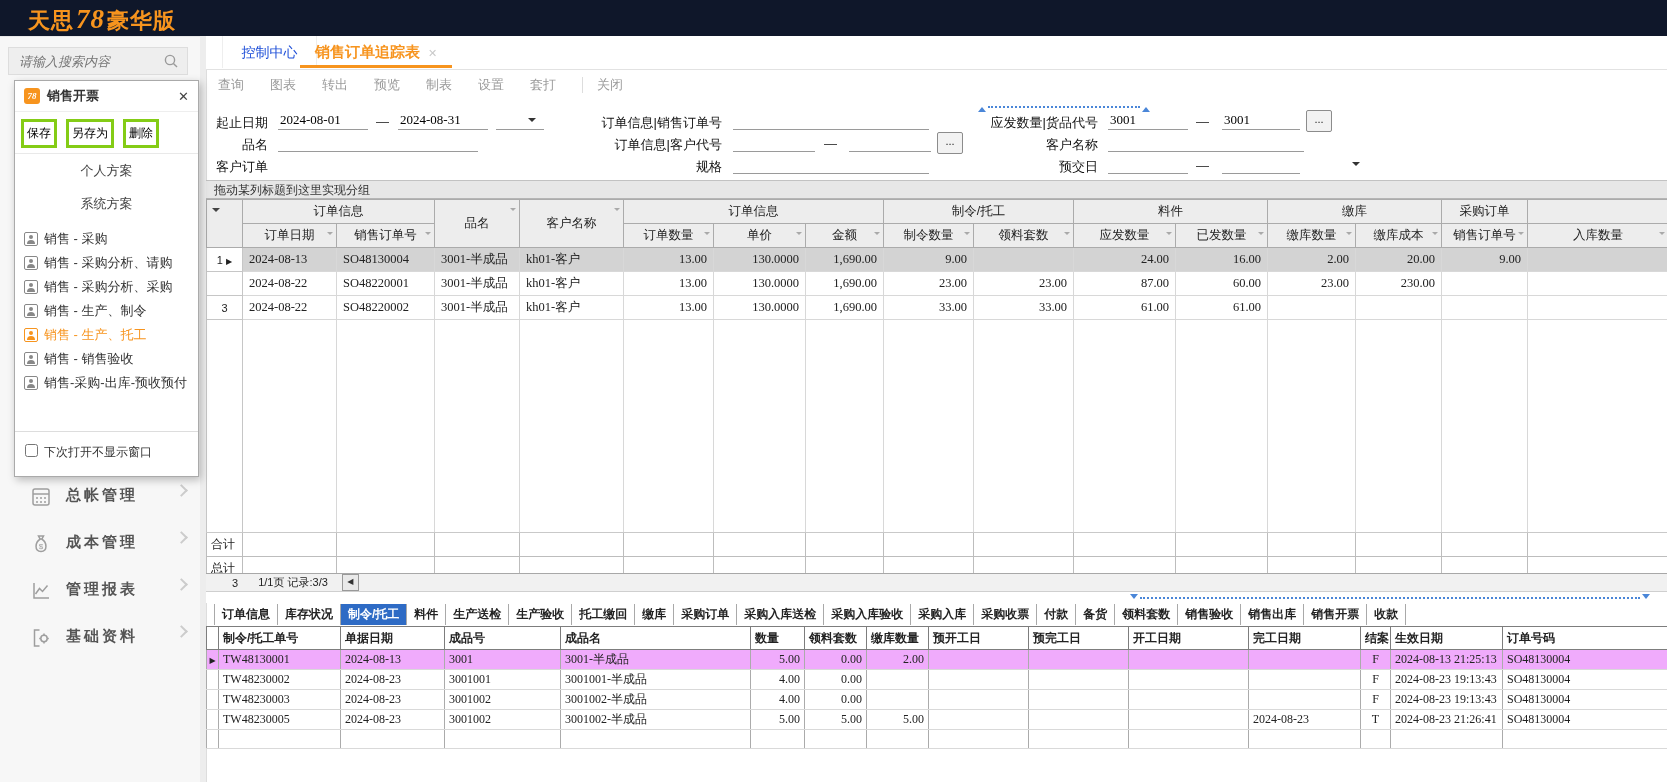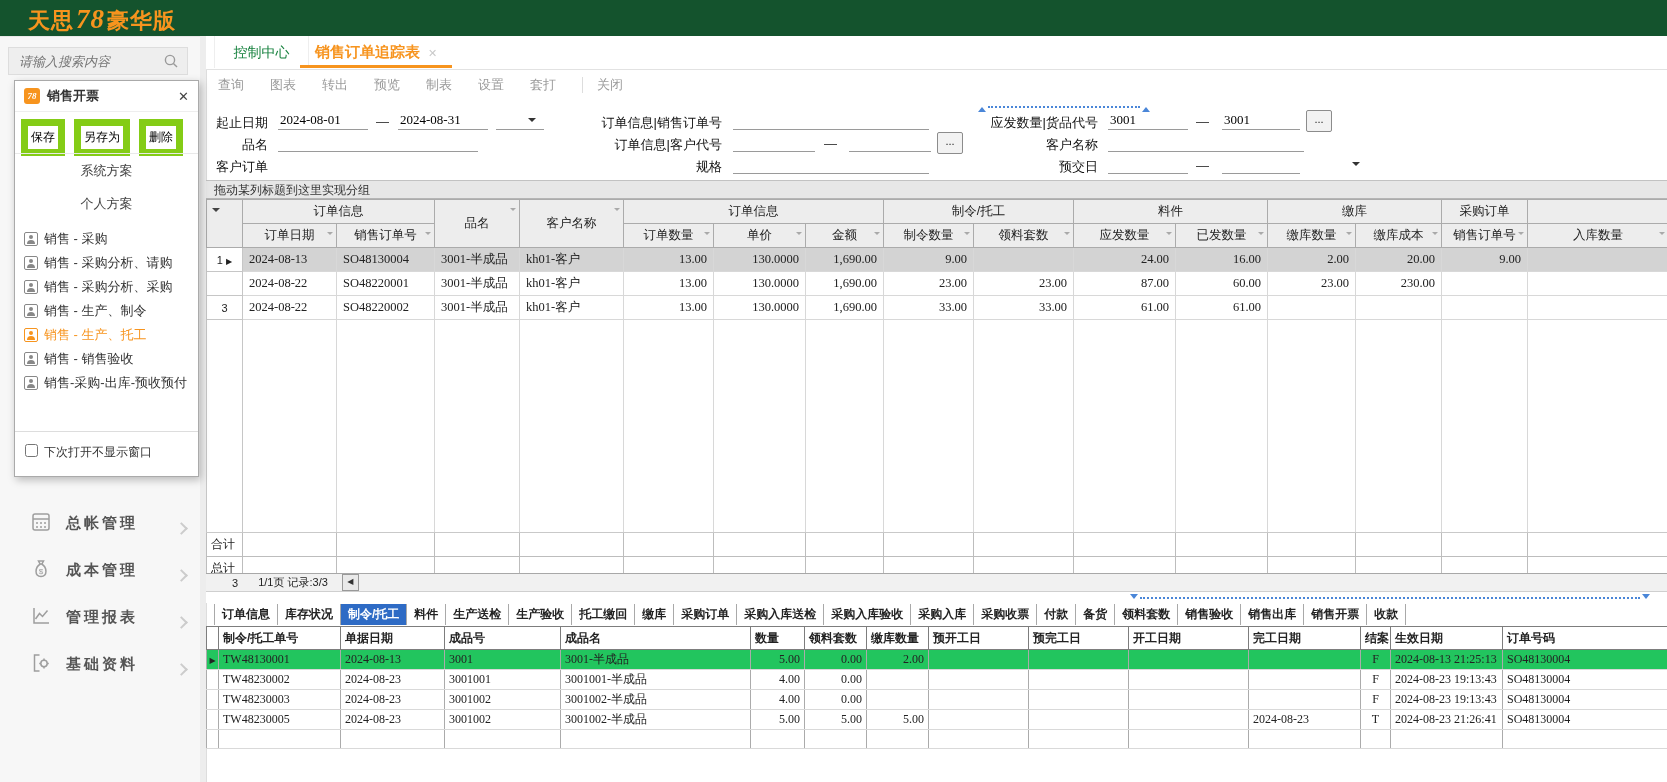--- a/index.html
+++ b/index.html
@@ -1,62 +1,62 @@
 <!DOCTYPE html>
 <html><head>
 <meta charset="utf-8">
 <style>
   html,body{margin:0;padding:0}
   body{width:1667px;height:782px;position:relative;overflow:hidden;background:#fff;
        font-family:"Liberation Sans","DejaVu Sans",sans-serif;font-size:13px;color:#222}
 
   
-  .topbar{position:absolute;left:0;top:0;width:1667px;height:36px;background:#14532d}
+  .topbar{position:absolute;left:0;top:0;width:1667px;height:36px;background:#0f172a}
   .logo{position:absolute;left:28px;top:4px;font-size:22px;font-weight:bold;color:#F7941E;letter-spacing:1px}
   .logo .mark{font-family:"Liberation Serif",serif;font-style:italic;font-size:27px;font-weight:bold;padding:0 2px}
 
   
   .sidebar{position:absolute;left:0;top:36px;width:200px;height:746px;background:#f7f7f7;border-top:1px solid #e8e8e8}
   .vsplit{position:absolute;left:200px;top:36px;width:6px;height:746px;background:#ededed;border-right:1px solid #ddd}
   .search-box{position:absolute;left:8px;top:10px;width:180px;height:28px;background:#eee;border:1px solid #ddd;display:flex;align-items:center;padding:0 8px;box-sizing:border-box}
   .search-box input{flex:1;border:none;background:transparent;outline:none;font-style:italic;color:#999;font-size:13px;font-family:inherit;min-width:0}
   .menu{position:absolute;left:0;top:449px;width:200px}
-  .m-item{display:flex;align-items:flex-end;height:47px;padding:0 14px 0 30px;cursor:default}
+  .m-item{display:flex;align-items:flex-start;height:47px;padding:0 14px 0 30px;cursor:default}
   .m-item svg{flex:0 0 22px}
   .m-item .lbl{margin-left:14px;font-size:15px;font-weight:bold;color:#555;letter-spacing:3px}
   .chev{width:7px;height:7px;border-right:2px solid #ccc;border-top:2px solid #ccc;transform:rotate(45deg);margin-left:auto}
 
   
   .panel{position:absolute;left:14px;top:80px;width:183px;height:395px;background:#fff;border:1px solid #aaa;
          box-shadow:2px 3px 8px rgba(0,0,0,.25);z-index:20}
   .pp-head{height:30px;display:flex;align-items:center;padding:0 9px;border-bottom:1px solid #eee}
   .pp-logo{width:16px;height:16px;background:#F7941E;color:#fff;border-radius:3px;font-size:9px;font-style:italic;
            font-weight:bold;display:flex;align-items:center;justify-content:center;font-family:"Liberation Serif",serif}
   .pp-title{margin-left:7px;font-size:13px;font-weight:bold;color:#333}
   .pp-close{margin-left:auto;color:#444;font-size:13px;cursor:default}
   .pp-btns{position:absolute;top:38px;left:6px;right:6px;display:flex;gap:9px}
-  .pp-btn{border:7px solid #84cc16;background:#fff;font-size:12px;padding:3px 3px;font-family:inherit}
+  .pp-btn{border:3px solid #84cc16;background:#fff;font-size:12px;padding:3px 3px;font-family:inherit}
   .pp-secs{position:absolute;top:72px;left:0;right:0;border-top:1px solid #e9e9e9}
   .pp-sec{height:33px;line-height:33px;text-align:center;color:#444;font-size:13px}
   .pp-list{position:absolute;top:146px;left:0;right:0}
   .pp-item{display:flex;align-items:center;height:24px;padding-left:9px;font-size:13px;color:#333;gap:6px}
   .pp-item.active{color:#F7941E}
   .user-icon{width:12px;height:12px;border:1px solid #888;border-radius:2px;position:relative;flex:0 0 12px}
   .user-icon::before{content:"";position:absolute;top:2px;left:4px;width:4px;height:4px;border-radius:50%;background:#888}
   .user-icon::after{content:"";position:absolute;bottom:1px;left:2px;width:8px;height:4px;border-radius:4px 4px 0 0;background:#888}
   .pp-item.active .user-icon{border-color:#F7941E}
   .pp-item.active .user-icon::before,.pp-item.active .user-icon::after{background:#F7941E}
   .pp-foot{position:absolute;left:0;right:0;top:350px;bottom:0;border-top:1px solid #ddd;display:flex;gap:6px;align-items:flex-start;padding:12px 10px 0}
   .pp-foot label{font-size:12px;color:#333}
   .pp-foot input{margin:0;width:13px;height:13px}
 
   
   .tabbar{position:absolute;left:206px;top:36px;right:0;height:33px;background:#fff;border-bottom:1px solid #e2e2e2}
   .tab{position:absolute;top:0;height:32px;line-height:32px;text-align:center}
-  .tab1{left:8px;width:93px;color:#15803d;font-size:14px;border-left:1px solid #eee;border-right:1px solid #eee}
+  .tab1{left:16px;width:93px;color:#1d4ed8;font-size:14px;border-left:1px solid #eee;border-right:1px solid #eee}
   .tab2{left:94px;width:152px;color:#F7941E;font-weight:bold;font-size:15px}
   .tab2::after{content:"";position:absolute;left:0;right:0;bottom:0;height:3px;background:#F7941E}
   .tab2 .x{font-weight:normal;color:#c9c9c9;font-size:11px;margin-left:8px}
   .menubar{position:absolute;left:206px;top:69px;right:0;height:31px;display:flex;align-items:center;padding-left:12px;color:#9b9b9b;font-size:13px}
   .menubar span.mi{margin-right:26px}
   .mdiv{width:1px;height:16px;background:#ddd;margin:0 14px 0 0}
 
   
   .filter{position:absolute;left:206px;top:101px;right:0;height:79px;font-size:13px}
   .fl{position:absolute;text-align:right;color:#111;height:18px;line-height:18px;white-space:nowrap}
@@ -110,21 +110,21 @@
   
   .bgrid{position:absolute;left:206px;top:626px;width:1461px;border-collapse:collapse;table-layout:fixed;
          font-family:"Liberation Serif","DejaVu Serif",serif;font-size:12px}
   .bgrid th{border:1px solid #7d7d7d;background:#fff;font-weight:bold;font-size:12px;height:22px;text-align:left;
             padding:0 4px;font-family:"Liberation Sans",sans-serif;overflow:hidden;white-space:nowrap}
   .bgrid td{border-right:1px solid #ababab;border-bottom:1px solid #d9d9d9;height:19px;padding:0 4px;
             overflow:hidden;white-space:nowrap;background:#fff}
   .bgrid td:first-child{border-left:1px solid #ababab}
   .bgrid td:nth-child(6),.bgrid td:nth-child(7),.bgrid td:nth-child(8){text-align:right}
   .bgrid td:nth-child(13){text-align:center}
-  .bgrid tr.sel td{background:#22c55e}
+  .bgrid tr.sel td{background:#f0abfc}
   .bgrid tr.sel td.mk::after{content:"▶";font-size:8px}
   .bgrid td.mk{padding:0;text-align:center}
   .bgrid tr.fill td{height:18px}
 </style>
 </head>
 <body>
 
 <div class="topbar">
   <div class="logo"><span>天思</span><span class="mark">78</span><span>豪华版</span></div>
 </div>
@@ -190,22 +190,22 @@
     <span class="pp-logo">78</span>
     <span class="pp-title">销售开票</span>
     <span class="pp-close">✕</span>
   </div>
   <div class="pp-btns">
     <button class="pp-btn">保存</button>
     <button class="pp-btn">另存为</button>
     <button class="pp-btn">删除</button>
   </div>
   <div class="pp-secs">
+    <div class="pp-sec">个人方案</div>
     <div class="pp-sec">系统方案</div>
-    <div class="pp-sec">个人方案</div>
   </div>
   <div class="pp-list">
       <div class="pp-item">
         <span class="user-icon"></span>
         <span>销售 - 采购</span>
       </div>
       <div class="pp-item">
         <span class="user-icon"></span>
         <span>销售 - 采购分析、请购</span>
       </div>

